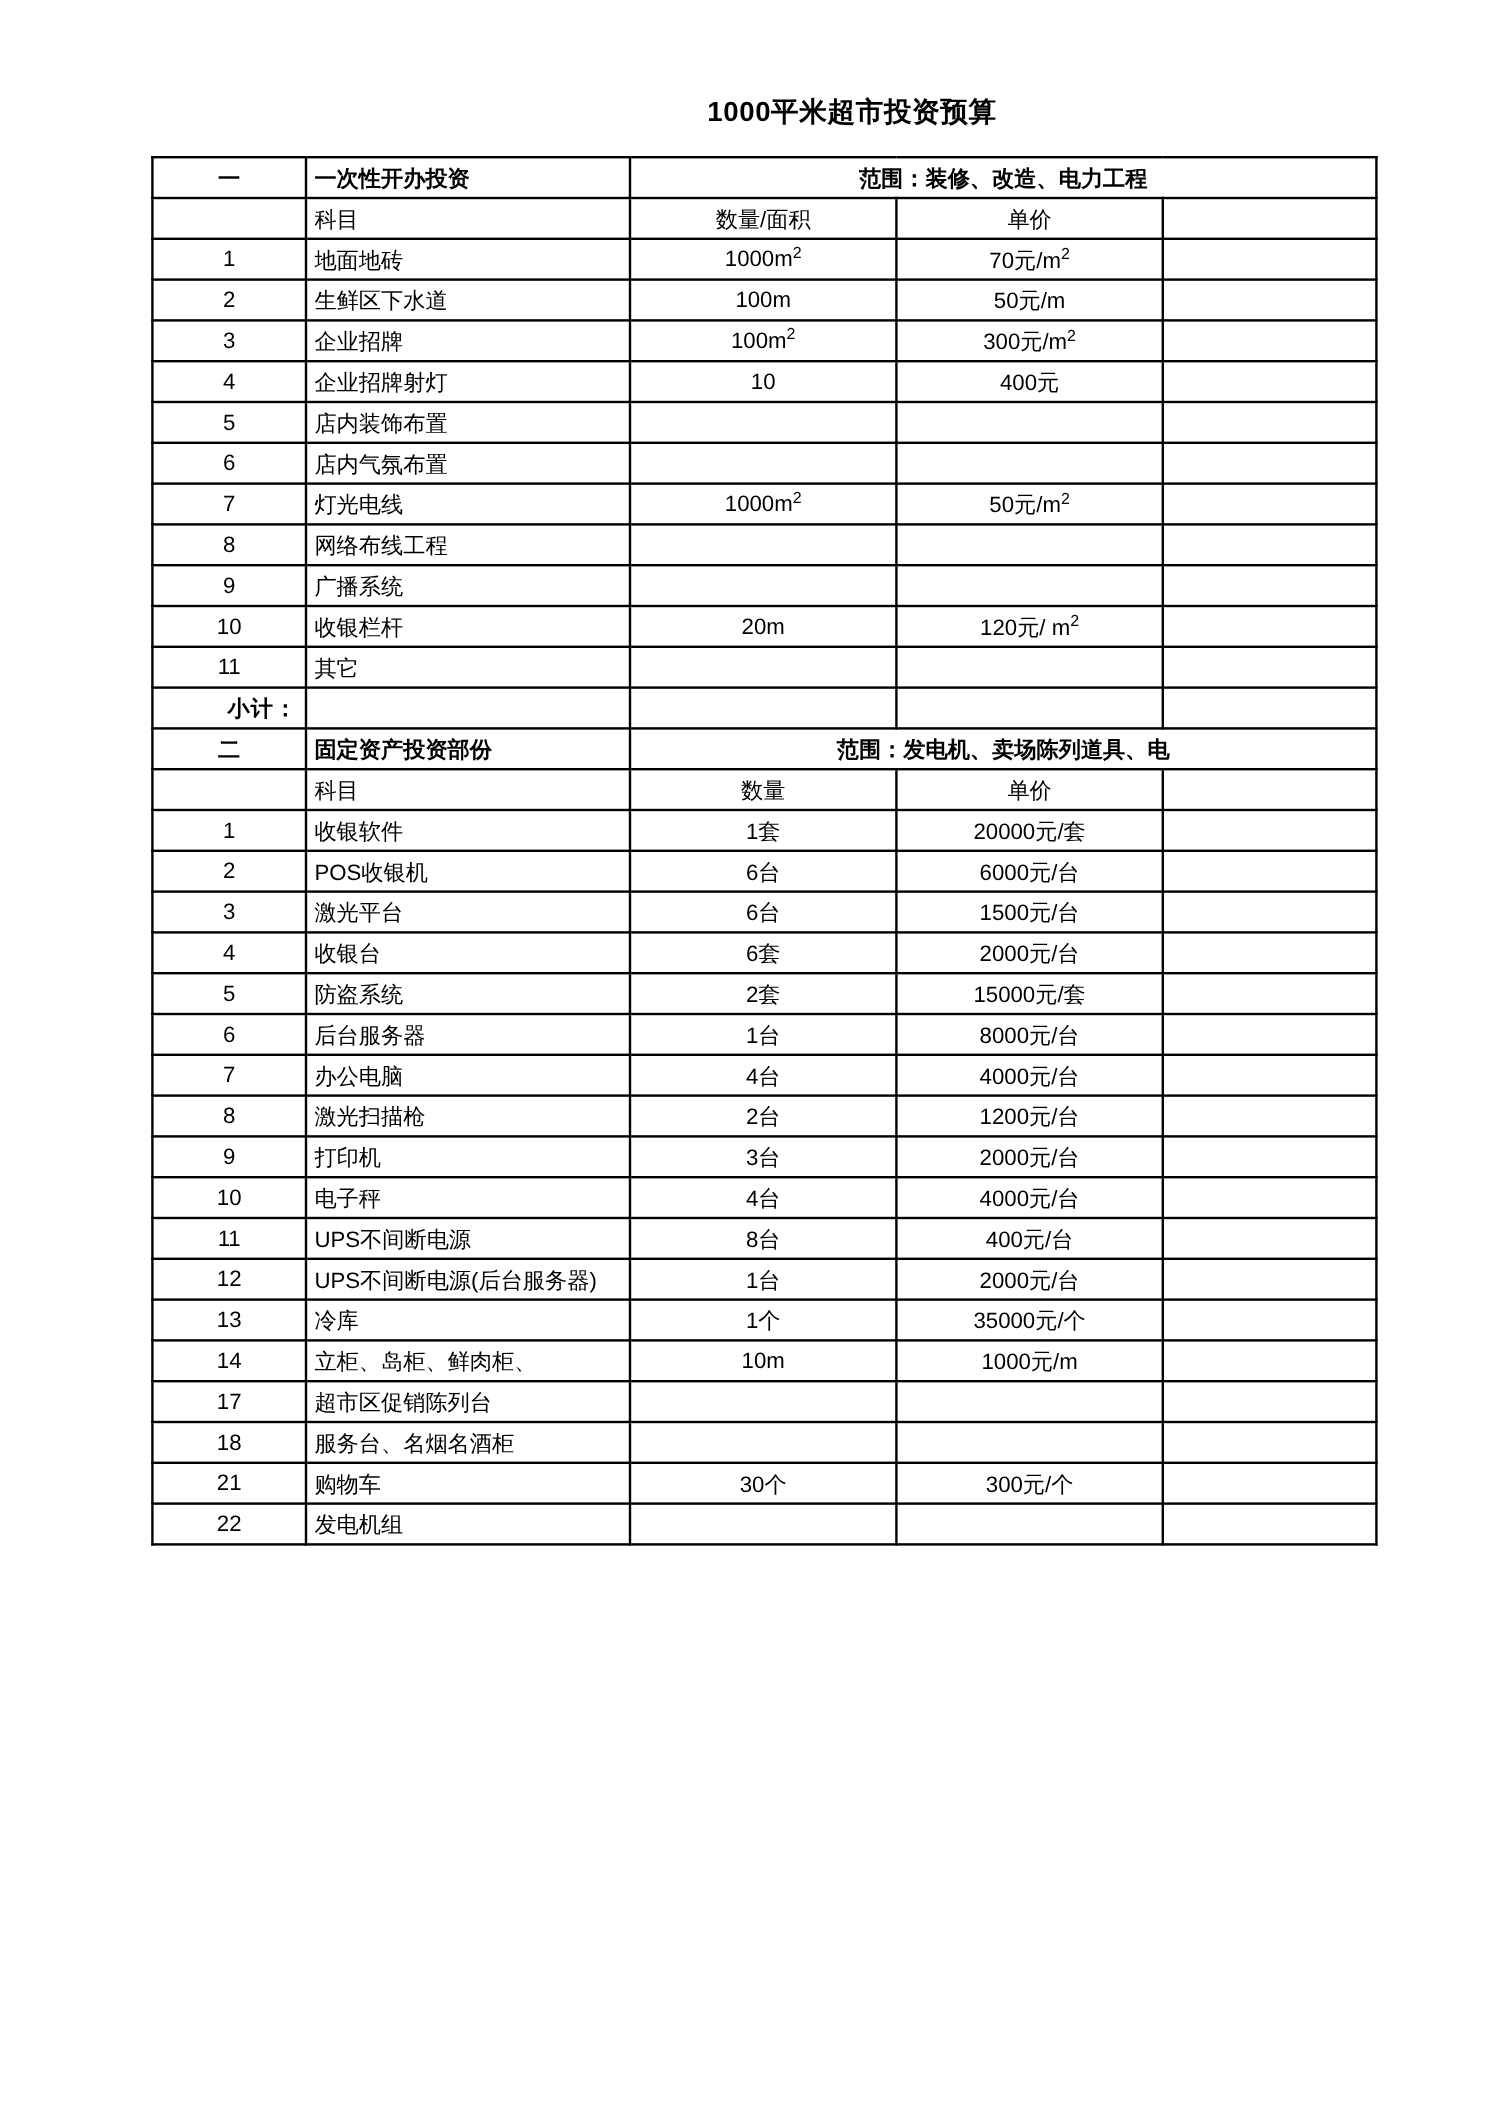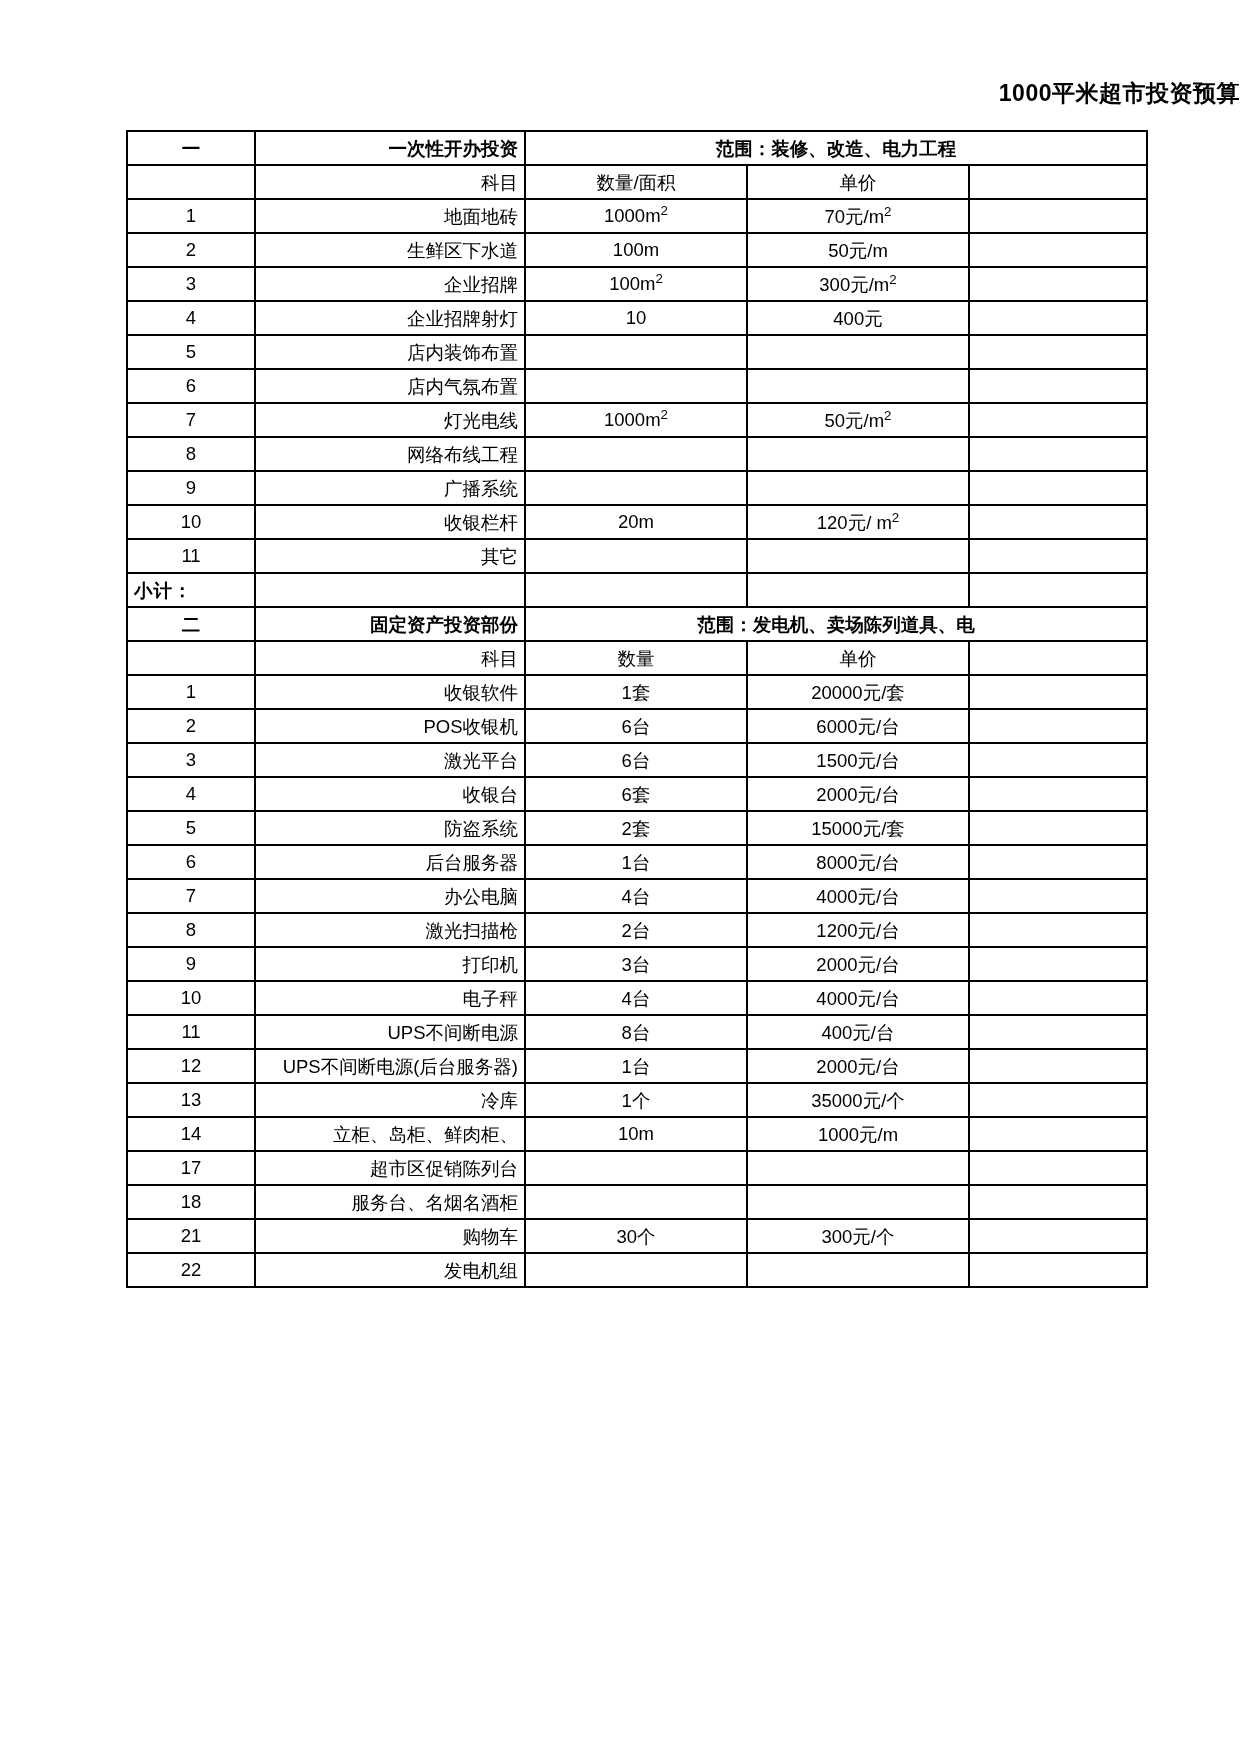--- a/index.html
+++ b/index.html
@@ -19,21 +19,21 @@
     position: relative;
     width: 1240px;
     height: 1754px;
     box-sizing: border-box;
   }
   .doc-title {
     position: absolute;
     left: 0;
     top: 78px;
     width: 1240px;
-    text-align: right;
+    text-align: center;
     font-size: 23px;
     font-weight: bold;
     letter-spacing: 0.5px;
     padding-left: 180px;
     box-sizing: border-box;
   }
   .sheet {
     position: absolute;
     left: 126px;
     top: 130px;
@@ -55,32 +55,32 @@
     overflow: hidden;
     white-space: nowrap;
   }
   col.c-no    { width: 128px; }
   col.c-item  { width: 270px; }
   col.c-qty   { width: 222px; }
   col.c-price { width: 222px; }
   col.c-amt   { width: 178px; }
 
   .ctr { text-align: center; }
-  .lft { text-align: right; padding-left: 10px; }
+  .lft { text-align: left; padding-left: 10px; }
   .bold { font-weight: bold; }
   .sec-head td { font-weight: bold; }
   .range-cell {
     font-weight: bold;
     text-align: center;
     padding-left: 20px;
     border-radius: 16px;
   }
   .subtotal-label {
     font-weight: bold;
-    text-align: left;
+    text-align: right;
     letter-spacing: 1px;
   }
   sup {
     font-size: 0.72em;
     vertical-align: super;
     line-height: 0;
   }
 </style>
 </head>
 <body>

